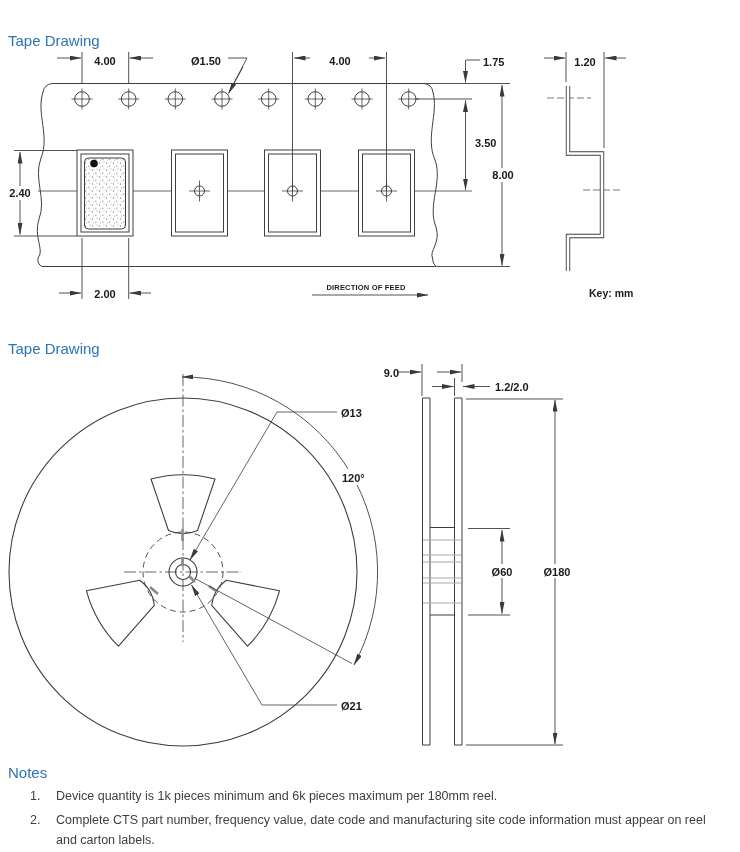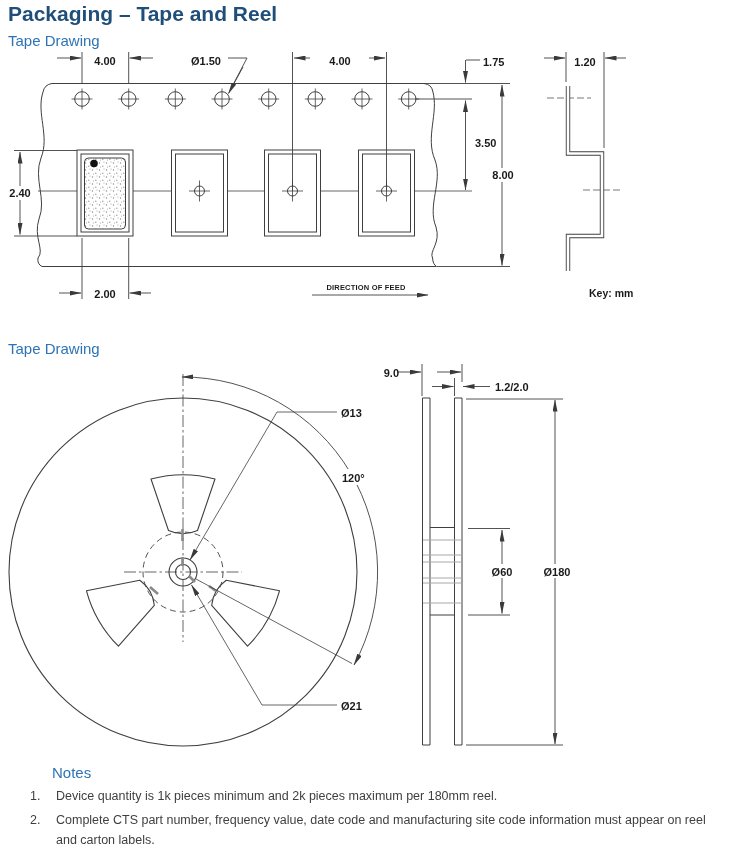--- a/index.html
+++ b/index.html
@@ -2,37 +2,36 @@
 <html><head>
 <meta charset="utf-8">
 <style>
   html,body{margin:0;padding:0;background:#fff;}
   #page{position:relative;width:740px;height:852px;background:#fff;overflow:hidden;
         font-family:"Liberation Sans",sans-serif;}
   .h1{position:absolute;left:8px;top:2px;font-size:21px;font-weight:700;color:#1f4e79;letter-spacing:0px;}
   .h2{position:absolute;font-size:15px;font-weight:400;color:#2e74b5;}
   #tape-heading{left:8px;top:32px;}
   #reel-heading{left:8px;top:340px;}
-  #notes-heading{left:8px;top:764px;margin-left:44px;}
+  #notes-heading{left:8px;top:764px;}
   #drawing-svg{position:absolute;left:0;top:0;}
   .notes-list{position:absolute;left:22px;top:787px;width:700px;font-size:12.5px;color:#3f3f3f;}
   .note-row{display:flex;margin-bottom:5px;line-height:1.55;}
   .note-num{width:26px;flex:0 0 26px;text-align:left;padding-left:8px;}
   .note-text{flex:1;}
   svg text{font-family:"Liberation Sans",sans-serif;font-weight:700;fill:#1a1a1a;}
   .dimtxt{font-size:11px;}
   .smalltxt{font-size:7.5px;letter-spacing:.2px;}
   .keytxt{font-size:10.5px;}
 </style>
 </head>
 <body>
 
 <div id="page">
 
-  <div class="h1">Packaging – Tape and Reel</div>
   <div class="h2" id="tape-heading">Tape Drawing</div>
   <div class="h2" id="reel-heading">Tape Drawing</div>
   <div class="h2" id="notes-heading">Notes</div>
 
   <svg id="drawing-svg" width="740" height="852" viewBox="0 0 740 852">
     <defs>
       <marker id="arr" viewBox="0 0 12 5" markerWidth="12" markerHeight="5" refX="11.5" refY="2.5" orient="auto-start-reverse" markerUnits="userSpaceOnUse">
         <path d="M0,0 L12,2.5 L0,5 Z" fill="#3a3a3a"></path>
       </marker>
       <pattern id="stip" width="7" height="7" patternUnits="userSpaceOnUse">
@@ -221,21 +220,21 @@
     <text class="dimtxt" x="341" y="710">Ø21</text>
     <rect x="487" y="564" width="31" height="14" fill="#fff"></rect>
     <text class="dimtxt" x="502" y="576" text-anchor="middle">Ø60</text>
     <rect x="539" y="564" width="37" height="14" fill="#fff"></rect>
     <text class="dimtxt" x="557" y="576" text-anchor="middle">Ø180</text>
   </svg>
 
   <div class="notes-list">
     <div class="note-row">
       <span class="note-num">1.</span>
-      <span class="note-text">Device quantity is 1k pieces minimum and 2k pieces maximum per 180mm reel.</span>
+      <span class="note-text">Device quantity is 1k pieces minimum and 6k pieces maximum per 180mm reel.</span>
     </div>
     <div class="note-row">
       <span class="note-num">2.</span>
       <span class="note-text">Complete CTS part number, frequency value, date code and manufacturing site code information must appear on reel and carton labels.</span>
     </div>
   </div>
 
 </div>
 
 </body></html>

